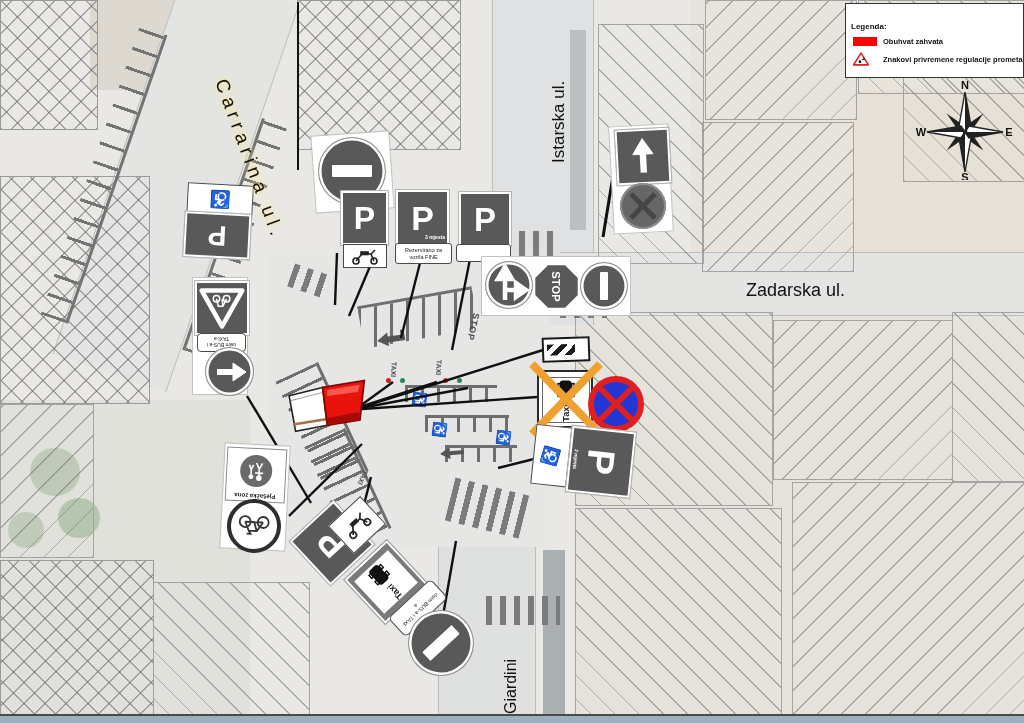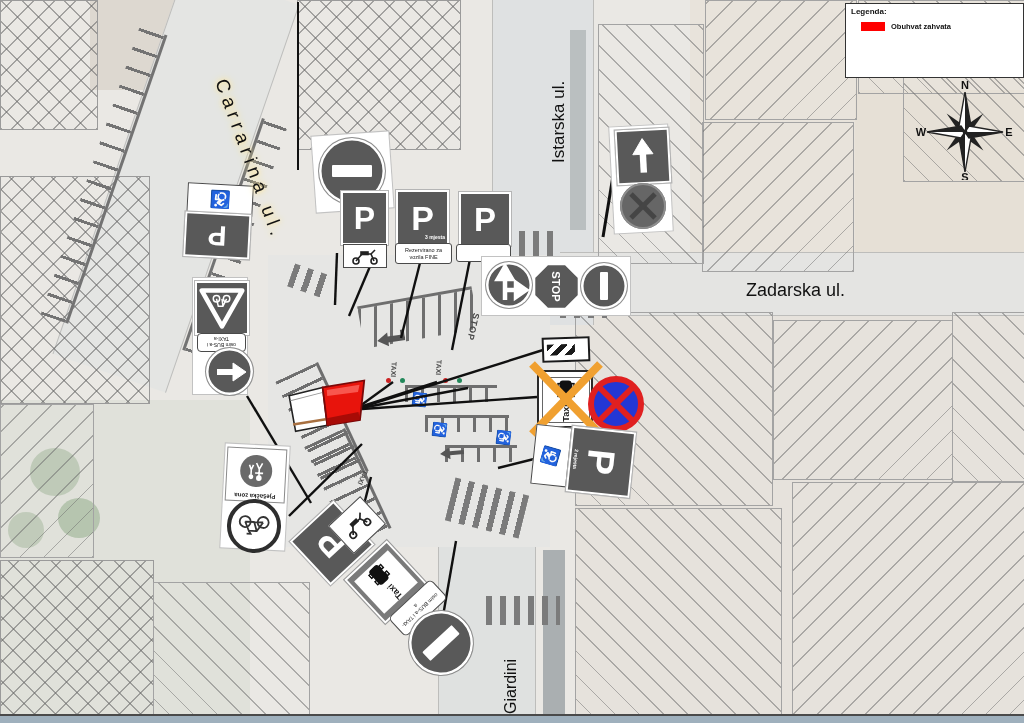--- a/index.html
+++ b/index.html
@@ -29,21 +29,21 @@
   .white-back{position:absolute;background:#fff;box-shadow:0 0 0 1px #c2c2c2;}
   .plabel{font-weight:bold;color:#fff;line-height:1;}
   .tiny{font-size:5px;line-height:1.15;}
   .roadtext{position:absolute;font-weight:bold;color:#4a4a4a;}
   .dot{position:absolute;border-radius:50%;}
   .vlab{position:absolute;transform:rotate(-90deg);transform-origin:0 0;white-space:nowrap;}
   .streetlab{font-size:17px;color:#111;}
   
   #legend{position:absolute;left:845px;top:3px;width:177px;height:73px;background:#fff;
           border:1px solid #333;font-size:7.5px;font-weight:bold;}
-  .leg-row{display:flex;align-items:center;height:18px;padding-left:15px;}
+  .leg-row{display:flex;align-items:center;height:18px;padding-left:7px;}
   .leg-ic{width:30px;display:flex;align-items:center;justify-content:flex-start;}
 </style>
 </head>
 <body>
 
 <div id="stage">
 
   <div class="patch" style="left:90px;top:0;width:110px;height:90px;background:#ddd8d0;"></div>
   <div class="patch" style="left:855px;top:90px;width:169px;height:185px;background:#e7e0d6;"></div>
   <div class="patch" style="left:690px;top:0;width:334px;height:275px;background:#e6dfd5;opacity:.6;"></div>
@@ -318,26 +318,36 @@
   <div class="circ" style="left:409px;top:611px;width:64px;height:64px;transform:rotate(-43deg);">
       <div class="noebar"></div>
     </div>
 
   <div class="abs streetlab" style="left:231px;top:76px;transform:rotate(70deg);transform-origin:0 0;font-size:19px;letter-spacing:5px;white-space:nowrap;text-shadow:0 0 5px #ffe79a,0 0 9px #ffe79a;">Carrarina ul.</div>
   <div class="vlab streetlab" style="left:549px;top:163px;font-size:17px;">Istarska ul.</div>
   <div class="abs streetlab" style="left:746px;top:280px;font-size:18px;">Zadarska ul.</div>
   <div class="vlab streetlab" style="left:502px;top:714px;font-size:16px;">Giardini</div>
 
   <div id="legend">
-    <div style="padding:3px 0 1px 5px;font-size:8px;">Legenda:</div>
+    <div style="padding:18px 0 1px 5px;font-size:8px;">Legenda:</div>
     <div class="leg-row">
       <span class="leg-ic">
           <span style="width:24px;height:9px;background:#ff0000;display:inline-block;"></span>
         </span>
       <span>Obuhvat zahvata</span>
+    </div>
+    <div class="leg-row">
+      <span class="leg-ic">
+        <svg width="16" height="14" viewBox="0 0 30 26">
+            <polygon points="15,2 29,24 1,24" fill="#fff" stroke="#e02020" stroke-width="3" stroke-linejoin="round"></polygon>
+            <circle cx="13" cy="18" r="2.5" fill="#111"></circle>
+            <path d="M15,14 L21,11 L22,15 Z" fill="#111"></path>
+          </svg>
+      </span>
+      <span>Znakovi privremene regulacije prometa</span>
     </div>
   </div>
 
   <svg class="abs" style="left:915px;top:80px;" width="100" height="100" viewBox="0 0 100 100">
     <line x1="50" y1="14" x2="50" y2="90" stroke="#777" stroke-width=".7"></line>
     <line x1="14" y1="52" x2="86" y2="52" stroke="#777" stroke-width=".7"></line>
     <g transform="rotate(45 50 52)">
       <polygon points="50,26 54,48 50,52 46,48" fill="#222"></polygon>
       <polygon points="50,78 46,56 50,52 54,56" fill="#222"></polygon>
       <polygon points="24,52 46,48 50,52 46,56" fill="#222"></polygon>

